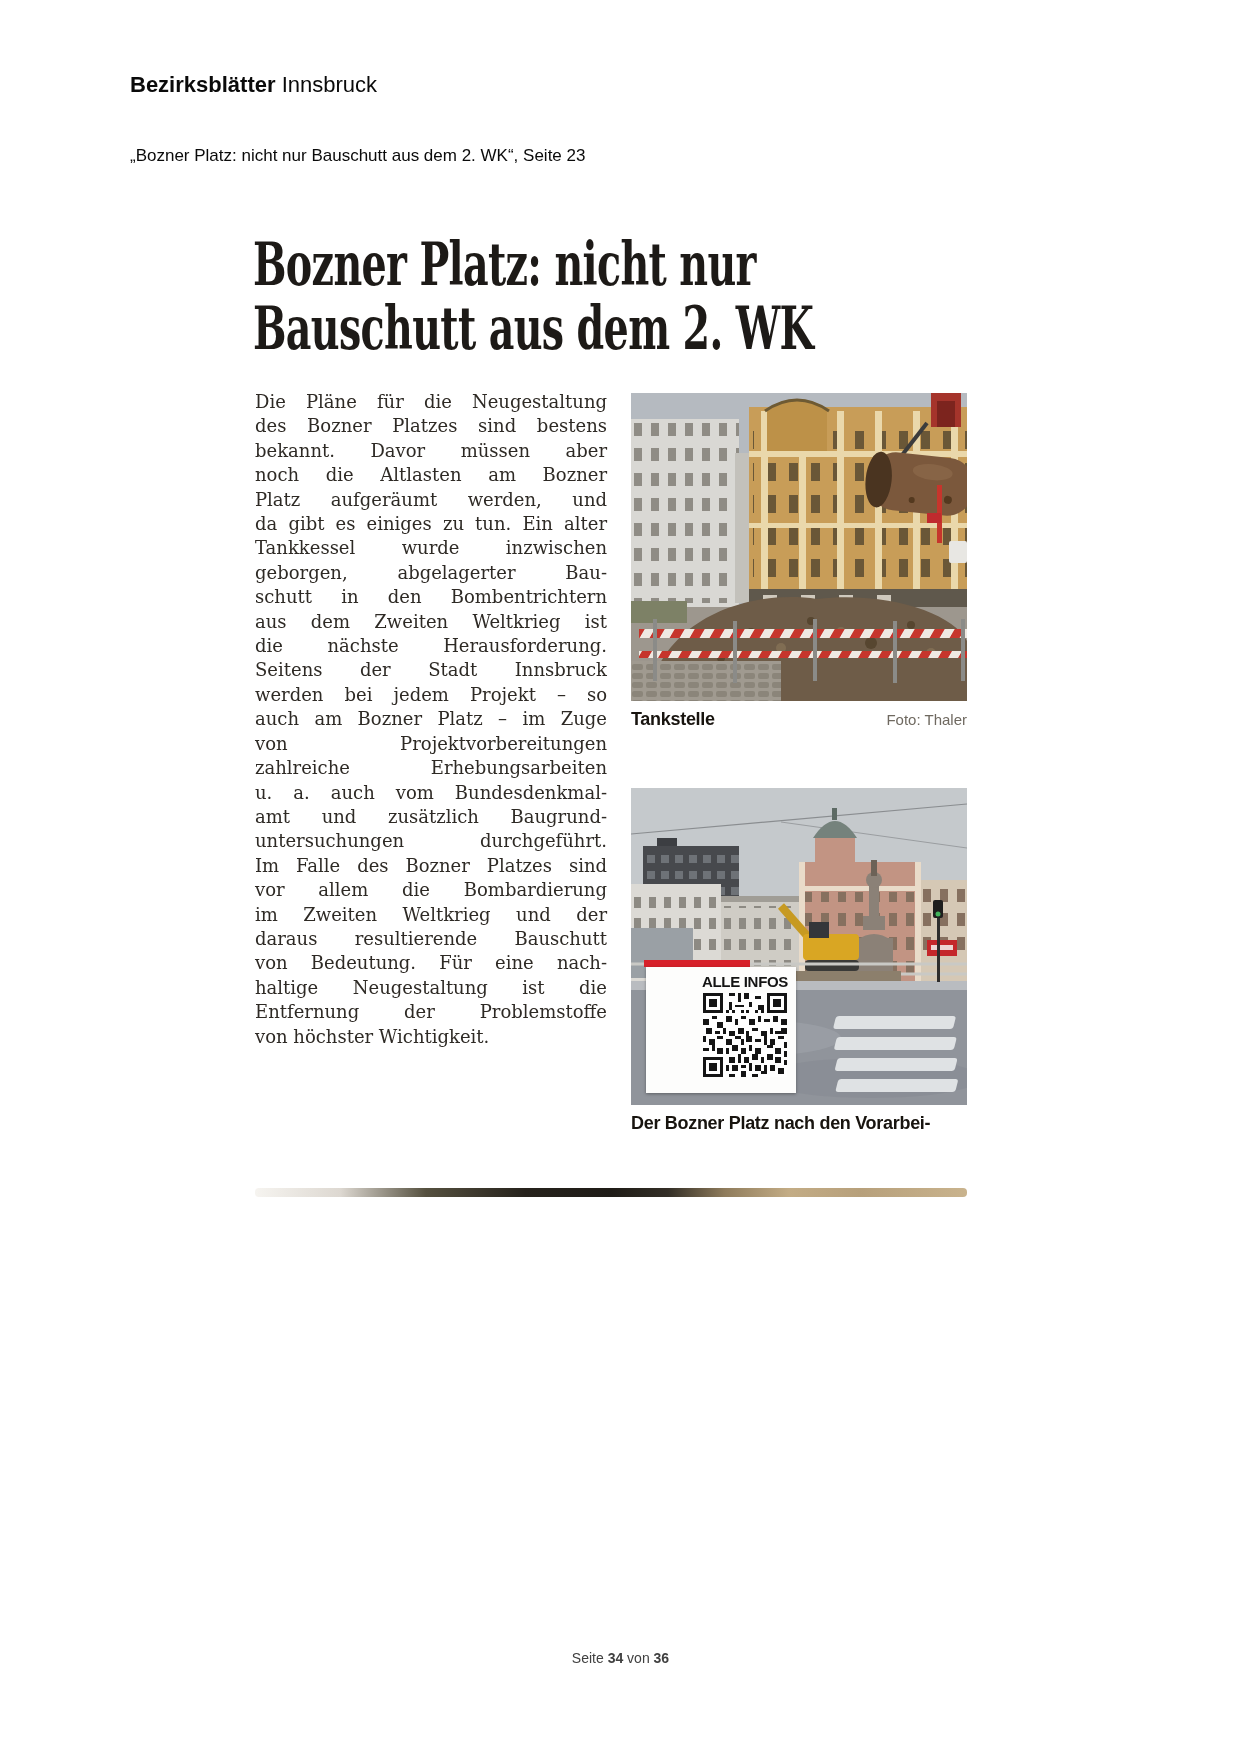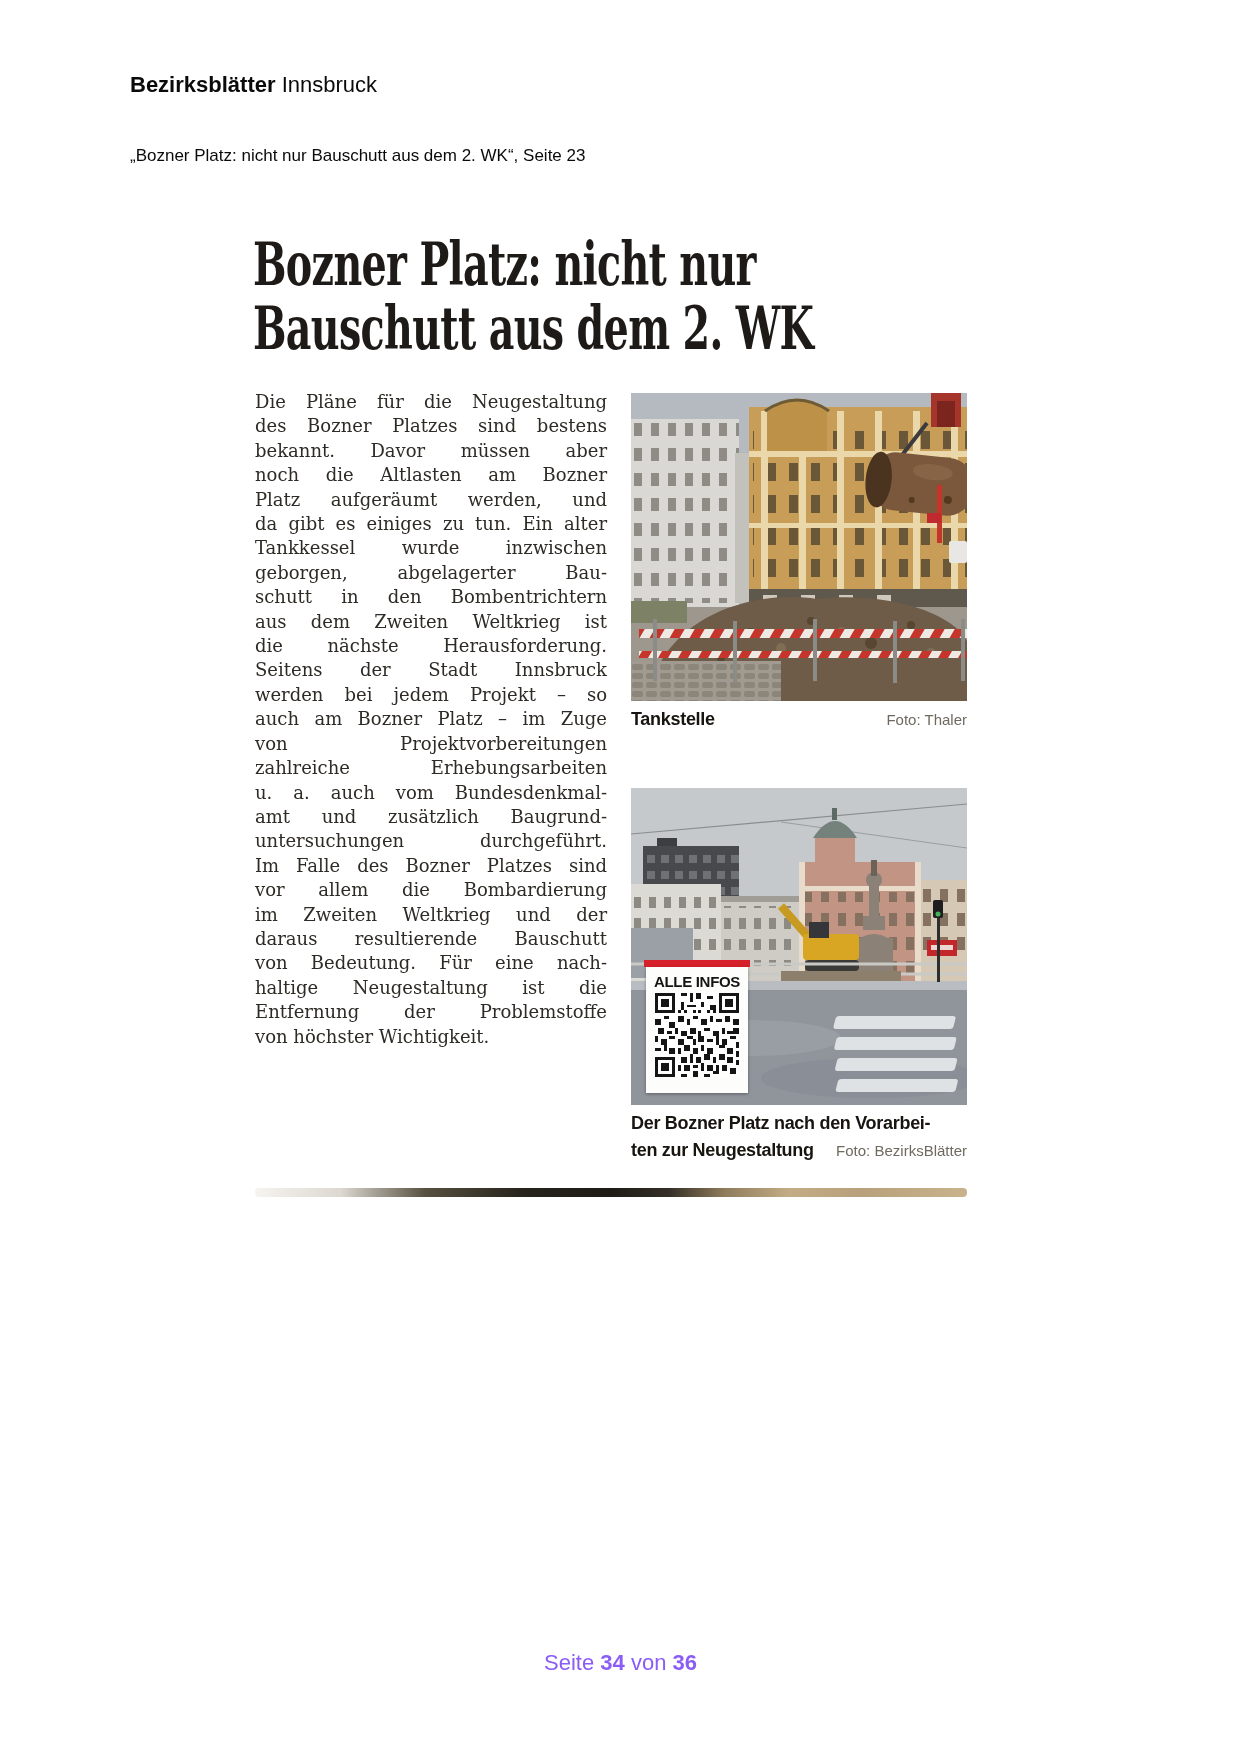--- a/index.html
+++ b/index.html
@@ -32,32 +32,32 @@
            font-size:18px;line-height:27px;letter-spacing:-0.3px;}
   .caption-1{top:706px;}
   .caption-2{top:1110px;}
   .caption .cap-line{white-space:nowrap;}
   .caption .cap-line2{display:flex;justify-content:space-between;align-items:flex-end;}
   .caption .credit{font-weight:normal;font-size:15px;letter-spacing:0;color:#6f6960;}
 
   
   .qr-redbar{position:absolute;left:13px;top:172px;width:106px;height:7px;background:#d7212a;}
   .qr-card{position:absolute;left:15px;top:179px;width:102px;height:126px;background:#fdfdfc;
-           box-shadow:0 1px 3px rgba(0,0,0,.35);display:flex;flex-direction:column;align-items:center;}
+           box-shadow:0 1px 3px rgba(0,0,0,.35);display:flex;flex-direction:column;align-items:center;padding-left:48px;}
   .qr-label{margin-top:6px;font-size:15px;font-weight:bold;letter-spacing:-0.3px;color:#141414;}
   .qr-svg{width:84px;height:84px;margin-top:3px;}
 
   
   .photo-strip{position:absolute;left:255px;top:1188px;width:712px;height:9px;border-radius:4px;
       background:linear-gradient(90deg,#f6f4f0 0%,#ddd8d1 12%,#55503f 24%,#26221c 38%,#1f1c17 50%,
                  #332e26 58%,#8f7c5c 66%,#c3ac85 75%,#b7a07b 85%,#c9b38d 100%);}
 
   
   .page-footer{position:absolute;left:0;top:1650px;width:100%;text-align:center;
-               font-size:22px;color:#8b5cf6;}
+               font-size:14px;color:#404040;}
   .page-footer span{display:inline;}
   .page-footer .pf-bold{font-weight:bold;}
 </style>
 </head>
 <body>
 
 <div class="page">
 
   <div class="pdf-header">
     <span class="brand">Bezirksblätter</span><span> Innsbruck</span>
@@ -283,24 +283,20 @@
           M9 22h2v2h-2z M12 21h1v3h-1z M14 22h2v2h-2z M17 21h2v2h-2z M20 22h1v2h-1z
           M22 21h2v2h-2z M25 22h2v2h-2z M28 23h1v2h-1z M8 25h1v2h-1z M10 25h2v2h-2z
           M13 25h2v1h-2z M16 24h1v3h-1z M18 25h2v2h-2z M21 25h1v2h-1z M23 25h2v2h-2z
           M26 26h2v2h-2z M9 28h2v1h-2z M13 27h2v2h-2z M17 28h2v1h-2z M20 27h2v1h-2z"></path>
       </svg>
     </div>
   </div>
 
   <div class="caption caption-2">
     <div class="cap-line">Der Bozner Platz nach den Vorarbei-</div>
-    <div class="cap-line cap-line2">
-      <span>ten zur Neugestaltung</span>
-      <span class="credit">Foto: BezirksBlätter</span>
-    </div>
   </div>
 
   <div class="photo-strip"></div>
 
   <div class="page-footer">
     <span>Seite </span><span class="pf-bold">34</span><span> von </span><span class="pf-bold">36</span>
   </div>
 
 </div>
 

